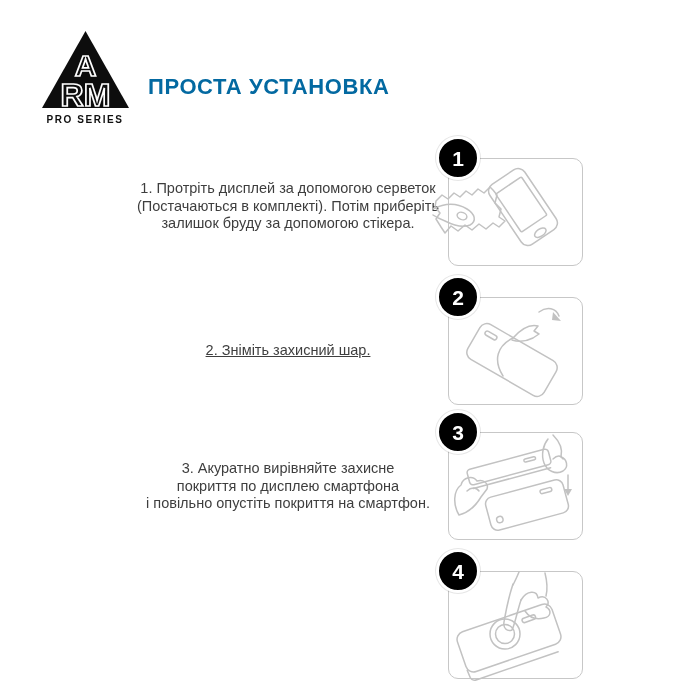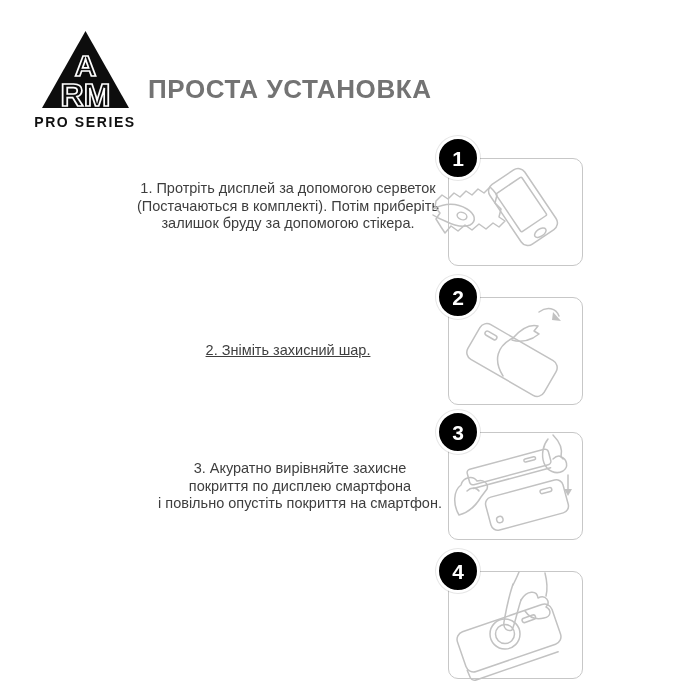--- a/index.html
+++ b/index.html
@@ -7,41 +7,41 @@
     width:700px;height:700px;background:#ffffff;position:relative;
     font-family:"Liberation Sans","DejaVu Sans",sans-serif;
     overflow:hidden;
   }
   .page{position:absolute;inset:0;background:#ffffff;}
 
   
   .logo{position:absolute;left:33px;top:28px;width:104px;text-align:center;}
   .logo svg{display:block;}
   .logo-sub{
-    margin-top:2px;font-size:14px;font-weight:700;letter-spacing:1.6px;
+    margin-top:2px;font-size:10px;font-weight:700;letter-spacing:1.6px;
     color:#101010;white-space:nowrap;
   }
 
   
   .title{
     position:absolute;left:148px;top:74px;margin:0;
-    font-size:26px;font-weight:700;letter-spacing:0.6px;color:#737373;
+    font-size:22px;font-weight:700;letter-spacing:0.6px;color:#0369a1;
     white-space:nowrap;
   }
 
   
   .step-text{
     position:absolute;left:120px;width:336px;margin:0;
     font-size:14.5px;line-height:17.6px;color:#3e3e3e;
     white-space:pre-line;
     text-align:center;
   }
   .step-text.s1{top:180px;}
   .step-text.s2{top:342px;text-decoration:underline;}
-  .step-text.s3{top:460px;margin-left:12px;}
+  .step-text.s3{top:460px;}
   .step-text.s4{top:596px;}
 
   
   .card{
     position:absolute;left:448px;width:135px;height:108px;
     border:1.5px solid #c7c7c7;border-radius:10px;box-sizing:border-box;
     background:#ffffff;
   }
   .card.c1{top:158px;}
   .card.c2{top:297px;}

